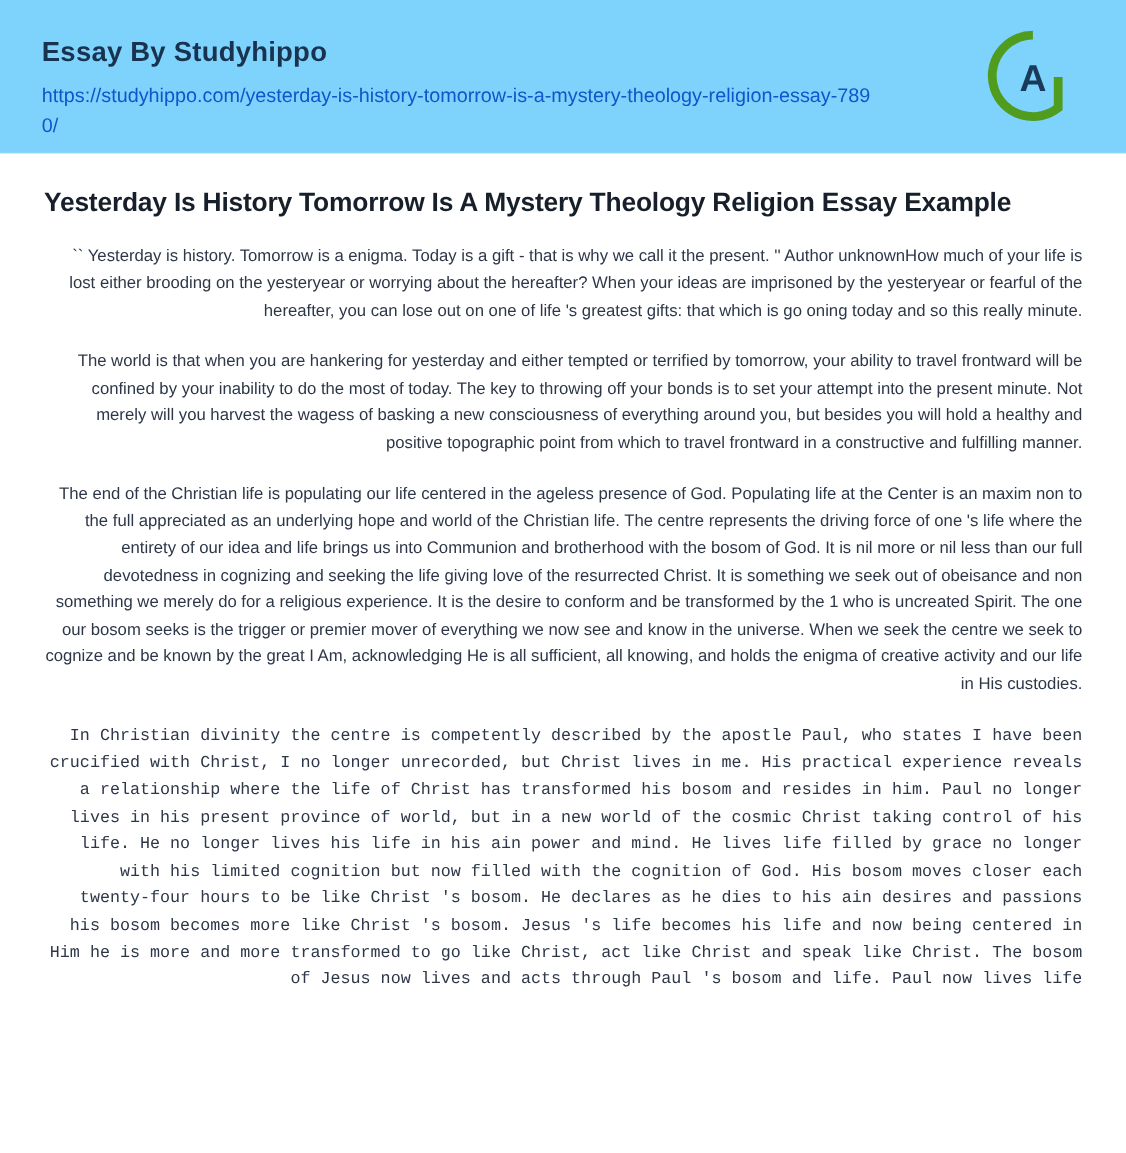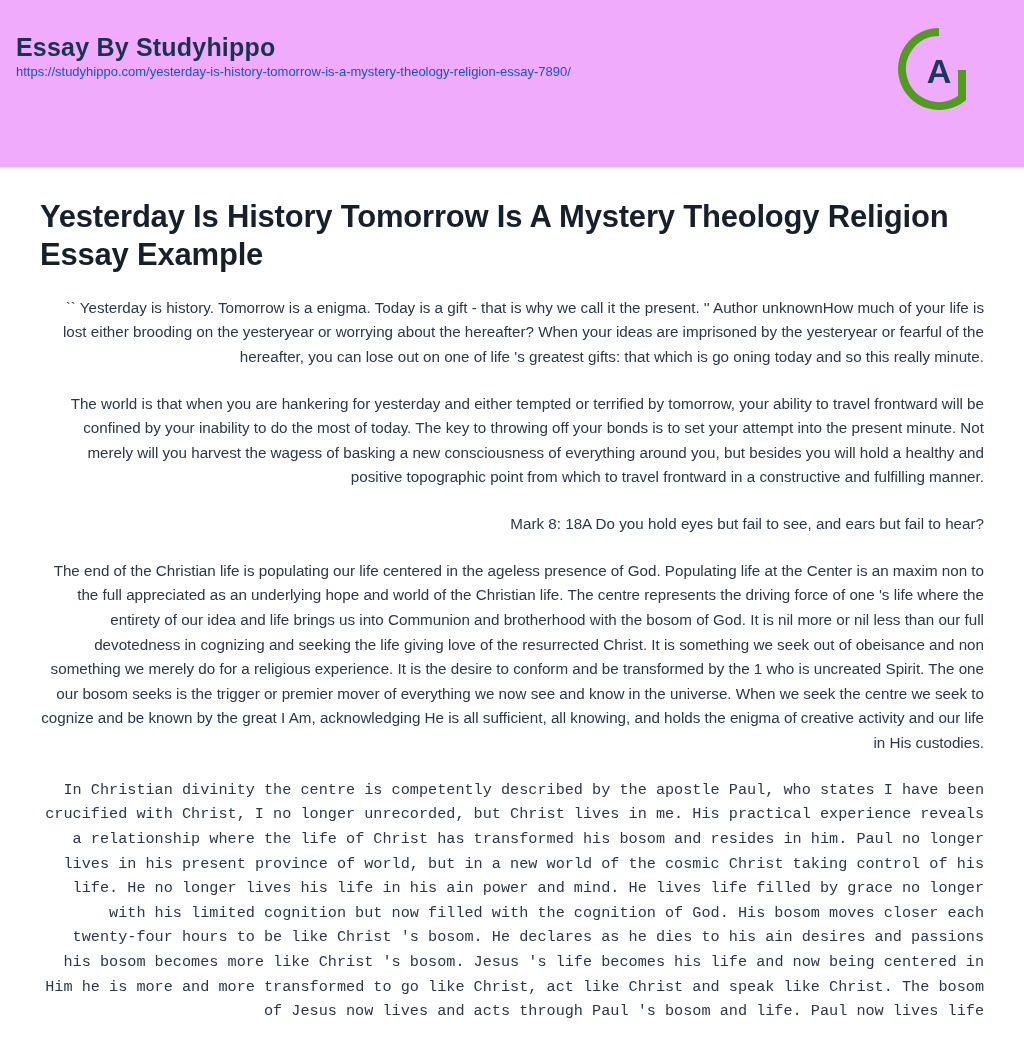--- a/index.html
+++ b/index.html
@@ -18,35 +18,36 @@
   .page {
     width: 1024px;
     min-height: 1048px;
     position: relative;
     overflow: hidden;
   }
 
   
   .header {
     position: relative;
-    height: 168px;
-    background: #f0abfc;
+    height: 140px;
+    background: #7dd3fc;
     border-bottom: 1px solid #e2e8f0;
     box-sizing: border-box;
-    padding: 34px 38px 0 16px;
+    padding: 34px 38px 0 38px;
   }
   .brand {
     font-size: 25px;
     font-weight: bold;
     color: #18324f;
     letter-spacing: 0.2px;
     line-height: 1.1;
   }
   .source-url {
-    font-size: 13px;
+    margin-top: 12px;
+    font-size: 18px;
     color: #1155cc;
     line-height: 1.55;
     max-width: 760px;
     word-break: break-all;
     text-decoration: none;
     display: block;
   }
   .logo-wrap {
     position: absolute;
     right: 42px;
@@ -55,21 +56,21 @@
     height: 86px;
   }
   .logo-wrap svg { display: block; }
 
   
   .article {
     padding: 30px 40px 40px 40px;
     box-sizing: border-box;
   }
   .title {
-    font-size: 31px;
+    font-size: 24px;
     line-height: 1.22;
     font-weight: bold;
     color: #17202a;
     margin: 0 0 22px 0;
     letter-spacing: -0.2px;
   }
   .para {
     font-size: 15.2px;
     line-height: 1.62;
     color: #2d3748;
@@ -93,18 +94,17 @@
         <text x="43" y="57" text-anchor="middle" font-family="Liberation Sans, sans-serif" font-size="34" font-weight="bold" fill="#1a3a5c">A</text>
       </svg>
     </div>
   </div>
 
   <div class="article">
     <h1 class="title">Yesterday Is History Tomorrow Is A Mystery Theology Religion Essay Example</h1>
 
     <p class="para">`` Yesterday is history. Tomorrow is a enigma. Today is a gift - that is why we call it the present. '' Author unknownHow much of your life is lost either brooding on the yesteryear or worrying about the hereafter? When your ideas are imprisoned by the yesteryear or fearful of the hereafter, you can lose out on one of life 's greatest gifts: that which is go oning today and so this really minute.</p>
     <p class="para">The world is that when you are hankering for yesterday and either tempted or terrified by tomorrow, your ability to travel frontward will be confined by your inability to do the most of today. The key to throwing off your bonds is to set your attempt into the present minute. Not merely will you harvest the wagess of basking a new consciousness of everything around you, but besides you will hold a healthy and positive topographic point from which to travel frontward in a constructive and fulfilling manner.</p>
-    <p class="para">Mark 8: 18A Do you hold eyes but fail to see, and ears but fail to hear?</p>
     <p class="para">The end of the Christian life is populating our life centered in the ageless presence of God. Populating life at the Center is an maxim non to the full appreciated as an underlying hope and world of the Christian life. The centre represents the driving force of one 's life where the entirety of our idea and life brings us into Communion and brotherhood with the bosom of God. It is nil more or nil less than our full devotedness in cognizing and seeking the life giving love of the resurrected Christ. It is something we seek out of obeisance and non something we merely do for a religious experience. It is the desire to conform and be transformed by the 1 who is uncreated Spirit. The one our bosom seeks is the trigger or premier mover of everything we now see and know in the universe. When we seek the centre we seek to cognize and be known by the great I Am, acknowledging He is all sufficient, all knowing, and holds the enigma of creative activity and our life in His custodies.</p>
     <p class="para">In Christian divinity the centre is competently described by the apostle Paul, who states I have been crucified with Christ, I no longer unrecorded, but Christ lives in me. His practical experience reveals a relationship where the life of Christ has transformed his bosom and resides in him. Paul no longer lives in his present province of world, but in a new world of the cosmic Christ taking control of his life. He no longer lives his life in his ain power and mind. He lives life filled by grace no longer with his limited cognition but now filled with the cognition of God. His bosom moves closer each twenty-four hours to be like Christ 's bosom. He declares as he dies to his ain desires and passions his bosom becomes more like Christ 's bosom. Jesus 's life becomes his life and now being centered in Him he is more and more transformed to go like Christ, act like Christ and speak like Christ. The bosom of Jesus now lives and acts through Paul 's bosom and life. Paul now lives life</p>
   </div>
 
 </div>
 
 </body></html>

